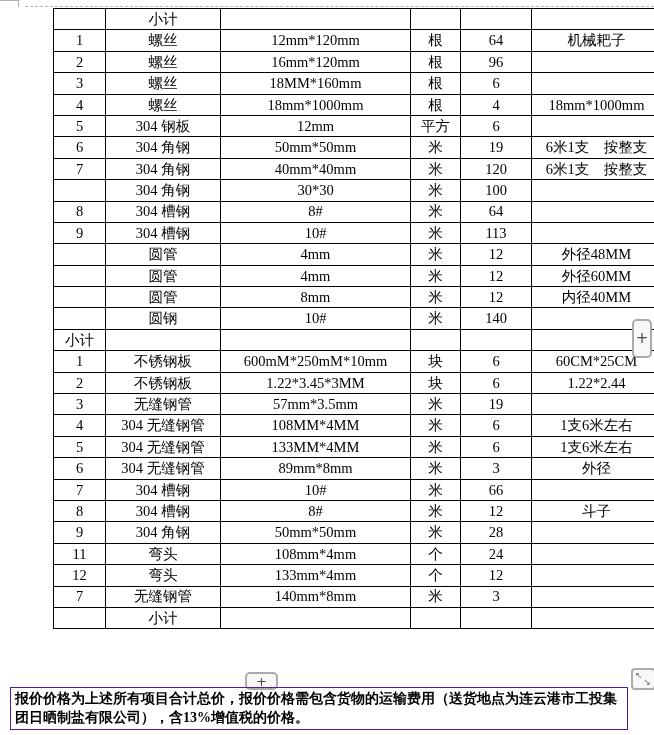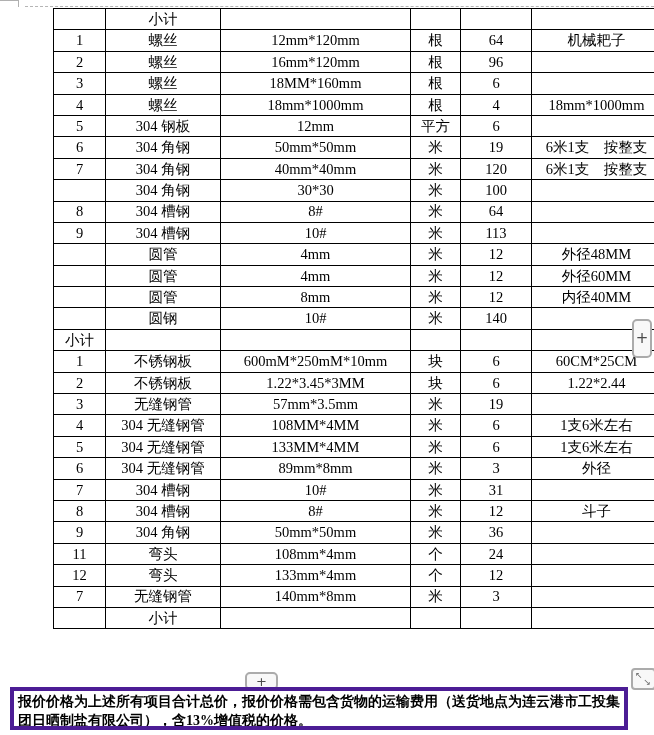--- a/index.html
+++ b/index.html
@@ -28,21 +28,21 @@
   .plus-bottom{left:245px;top:672px;width:33px;height:18px;font-size:13px;}
   .resize-handle{position:absolute;left:631px;top:668px;width:25px;height:22px;
        box-sizing:border-box;background:#f8f8f8;border:2px solid #ababab;
        border-radius:4px;color:#6a6a6a;font-family:"DejaVu Sans",sans-serif;
        font-size:9px;line-height:1;}
   .resize-handle .nw{position:absolute;left:2px;top:1px;}
   .resize-handle .se{position:absolute;right:3px;bottom:1px;}
 
   
   .note-box{position:absolute;left:10px;top:687px;box-sizing:border-box;
-       width:618px;height:43px;border:4px solid #4c1d95;padding:1px 4px 0 4px;
+       width:618px;height:43px;border:1px solid #4c1d95;padding:1px 4px 0 4px;
        font-size:14px;font-weight:bold;line-height:19px;
        word-break:break-all;overflow:hidden;}
 </style>
 </head>
 <body>
 
 <div class="corner-artifact"></div>
 <div class="boundary-dash"></div>
 
 <table class="grid">
@@ -229,37 +229,37 @@
         <td>89mm*8mm</td>
         <td>米</td>
         <td>3</td>
         <td>外径</td>
       </tr>
       <tr>
         <td>7</td>
         <td>304 槽钢</td>
         <td>10#</td>
         <td>米</td>
-        <td>31</td>
+        <td>66</td>
         <td></td>
       </tr>
       <tr>
         <td>8</td>
         <td>304 槽钢</td>
         <td>8#</td>
         <td>米</td>
         <td>12</td>
         <td>斗子</td>
       </tr>
       <tr>
         <td>9</td>
         <td>304 角钢</td>
         <td>50mm*50mm</td>
         <td>米</td>
-        <td>36</td>
+        <td>28</td>
         <td></td>
       </tr>
       <tr>
         <td>11</td>
         <td>弯头</td>
         <td>108mm*4mm</td>
         <td>个</td>
         <td>24</td>
         <td></td>
       </tr>

